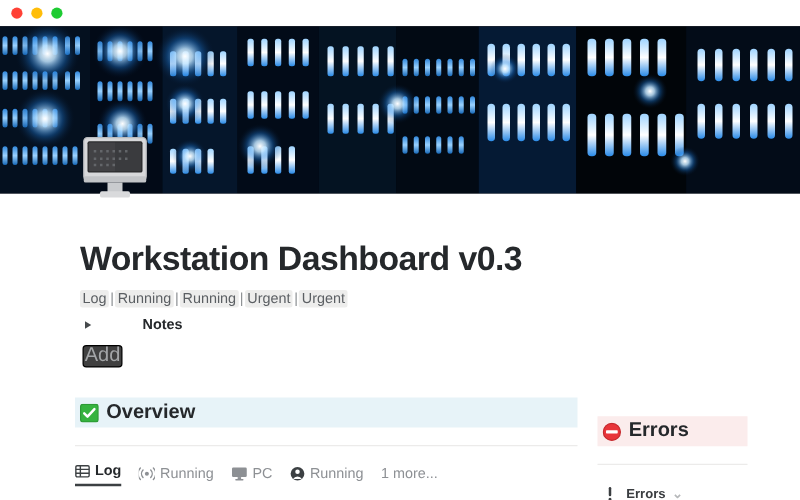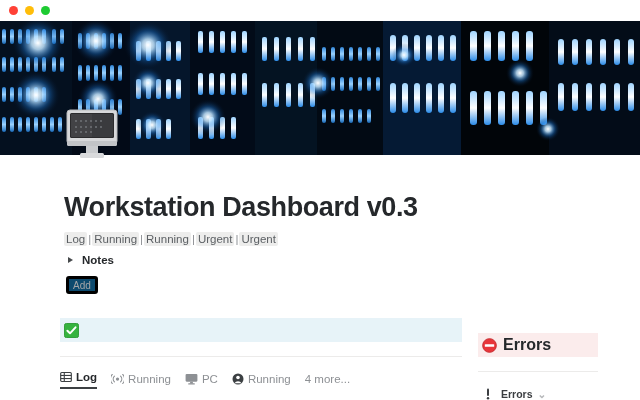--- a/index.html
+++ b/index.html
@@ -64,37 +64,37 @@
   .tag {
     background: #ededec;
     padding: 1px 2px;
     border-radius: 2px;
   }
   .tag-sep { color: #8d9094; padding: 0 1px; }
 
   .notes-toggle {
     position: absolute; left: 68px; top: 99px;
     display: flex; align-items: center;
-    font-size: 11.5px; color: #25282b; font-weight: bold;
+    font-size: 11.5px; color: #25282b; font-weight: bold; gap: 32px;
   }
   .tri {
     width: 0; height: 0;
     border-left: 5px solid #46494c;
     border-top: 3.6px solid transparent;
     border-bottom: 3.6px solid transparent;
     margin-right: 9px;
   }
   .add-btn {
     position: absolute; left: 66px; top: 121px;
     width: 32px; height: 18px;
-    border: 3px solid #000000;
+    border: 1px solid #000000;
     border-radius: 3px;
     display: flex; align-items: center; justify-content: center;
-    font-size: 10px; color: #a3a5a7;
-    background: #0c4a6e;
+    font-size: 16px; color: #a3a5a7;
+    background: #404040;
   }
 
   
   .col-main { position: absolute; left: 60px; top: 163px; width: 402px; }
   .col-side { position: absolute; left: 478px; top: 178px; width: 120px; }
 
   .section-head {
     display: flex; align-items: center;
     height: 24px;
     padding-left: 4px;
@@ -397,20 +397,21 @@
     <div class="add-btn">Add</div>
 
     <div class="col-main">
       <div class="section-head overview">
         <span class="hd-icon">
           <svg width="15" height="15" viewBox="0 0 16 16">
             <rect x="0.5" y="0.5" width="15" height="15" rx="2" fill="#36b33f" stroke="#2d9a35" stroke-width="1"></rect>
             <path d="M3.6 8.2 L6.4 11 L12.3 4.6" stroke="#ffffff" stroke-width="2.1" fill="none" stroke-linecap="round" stroke-linejoin="round"></path>
           </svg>
         </span>
+        <span>Overview</span>
       </div>
       <div class="divider"></div>
 
       <div class="tabs">
         <div class="tab active">
           <span class="t-ico">
             <svg width="12" height="12" viewBox="0 0 14 14">
               <rect x="0.8" y="1.8" width="12.4" height="10.4" rx="1.2" fill="none" stroke="#3c4043" stroke-width="1.3"></rect>
               <line x1="0.8" y1="5.2" x2="13.2" y2="5.2" stroke="#3c4043" stroke-width="1.3"></line>
               <line x1="0.8" y1="8.8" x2="13.2" y2="8.8" stroke="#3c4043" stroke-width="1.3"></line>
@@ -448,21 +449,21 @@
           <span class="t-ico">
             <svg width="12" height="12" viewBox="0 0 14 14">
               <circle cx="7" cy="7" r="6.4" fill="#3c4043"></circle>
               <circle cx="7" cy="5.2" r="2.1" fill="#ffffff"></circle>
               <path d="M2.9 12 A4.6 4.6 0 0 1 11.1 12 Z" fill="#ffffff"></path>
             </svg>
           </span>
           <span>Running</span>
         </div>
 
-        <div class="tab more">4 more...</div>
+        <div class="tab more">1 more...</div>
       </div>
     </div>
 
     <div class="col-side">
       <div class="section-head errors">
         <span class="hd-icon">
           <svg width="15" height="15" viewBox="0 0 16 16">
             <circle cx="8" cy="8" r="7.3" fill="#e8353a" stroke="#c52a2e" stroke-width="1"></circle>
             <rect x="3" y="6.7" width="10" height="2.6" rx="0.6" fill="#ffffff"></rect>
           </svg>

